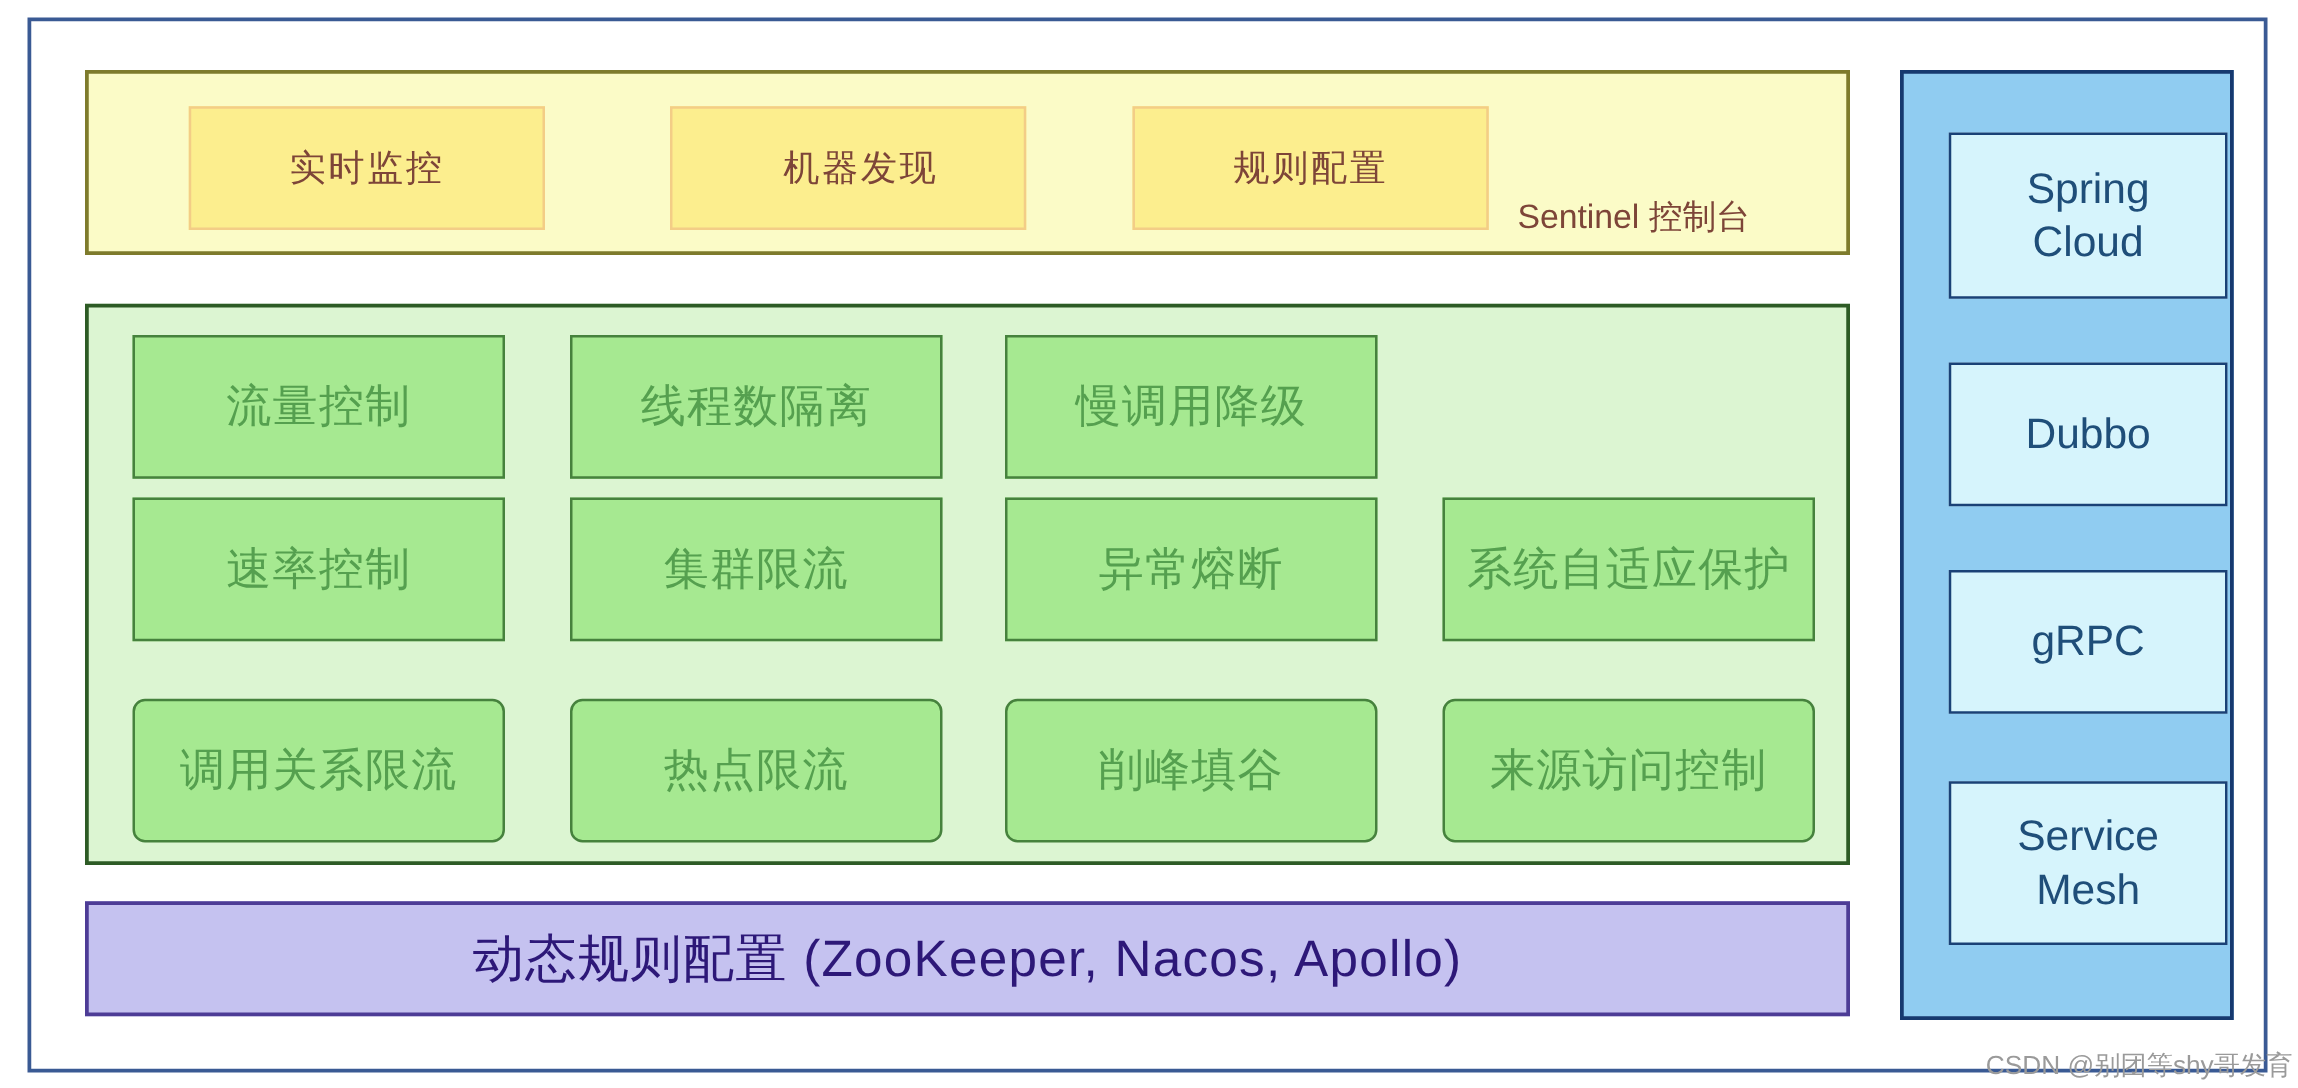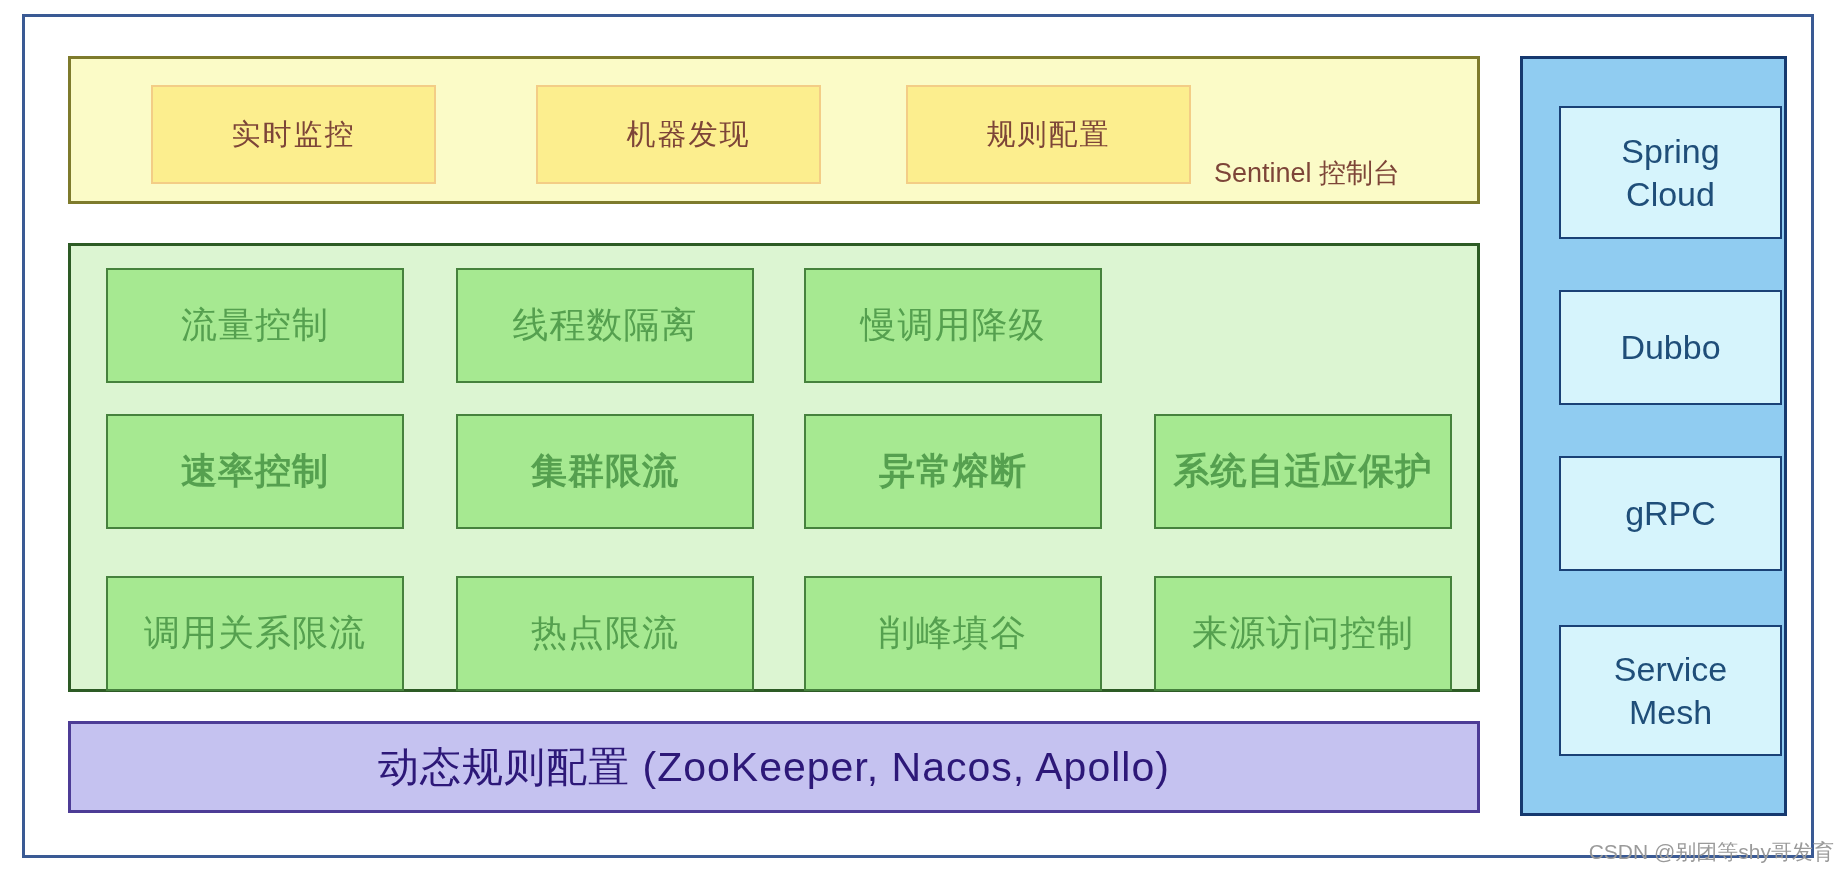--- a/index.html
+++ b/index.html
@@ -46,21 +46,21 @@
     background:var(--green-bg); border:3px solid var(--green-border);
   }
   .core-box {
     width:298px; height:115px;
     background:var(--green-box-bg); border:2px solid var(--green-box-border);
     display:flex; align-items:center; justify-content:center;
     color:var(--green-text); font-size:36px; letter-spacing:1px;
   }
   .core-col-0 { left:35px; } .core-col-1 { left:385px; }
   .core-col-2 { left:733px; } .core-col-3 { left:1083px; }
-  .core-row-0 { top:22px; } .core-row-1 { top:168px;font-weight:bold; } .core-row-2 { top:330px; }
+  .core-row-0 { top:22px; } .core-row-1 { top:152px; } .core-row-2 { top:313px;border-radius:10px; }
   
   #dynamic-rules-bar {
     left:68px; top:721px; width:1412px; height:92px;
     background:var(--purple-bg); border:3px solid var(--purple-border);
     display:flex; align-items:center; justify-content:center;
     color:var(--purple-text); font-size:41px; letter-spacing:1px;
   }
   
   #adapters-column {
     left:1520px; top:56px; width:267px; height:760px;

